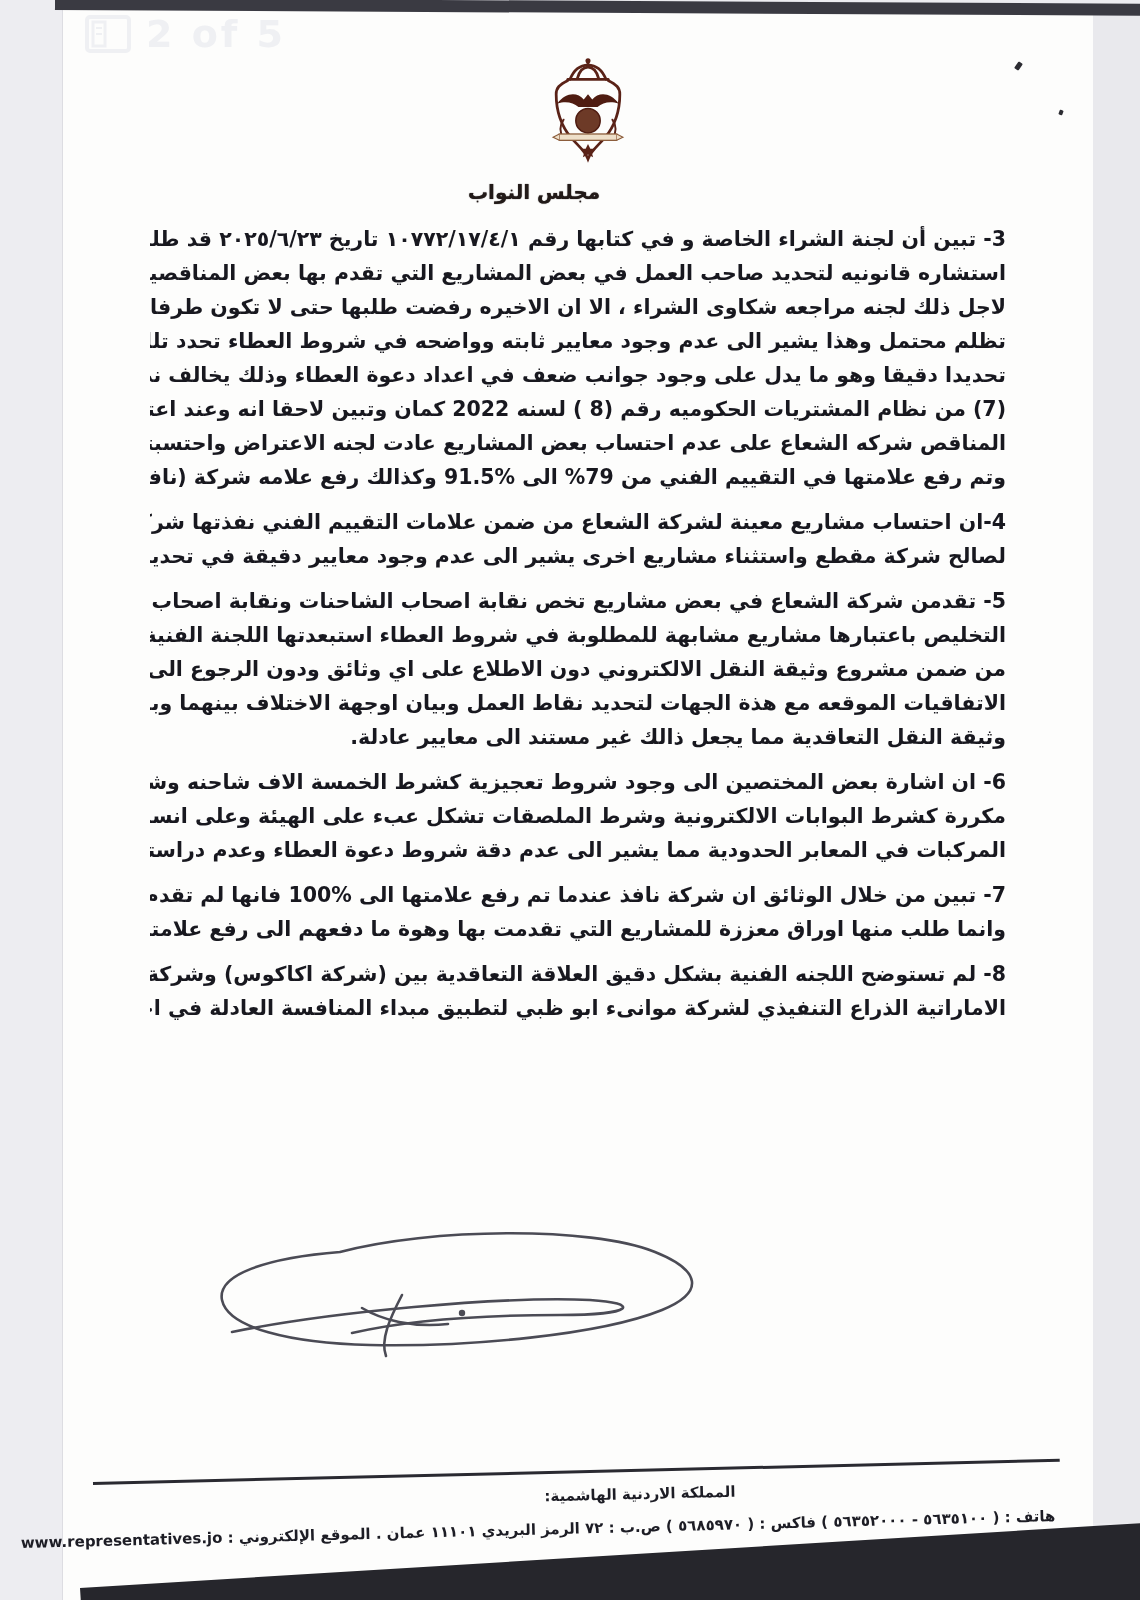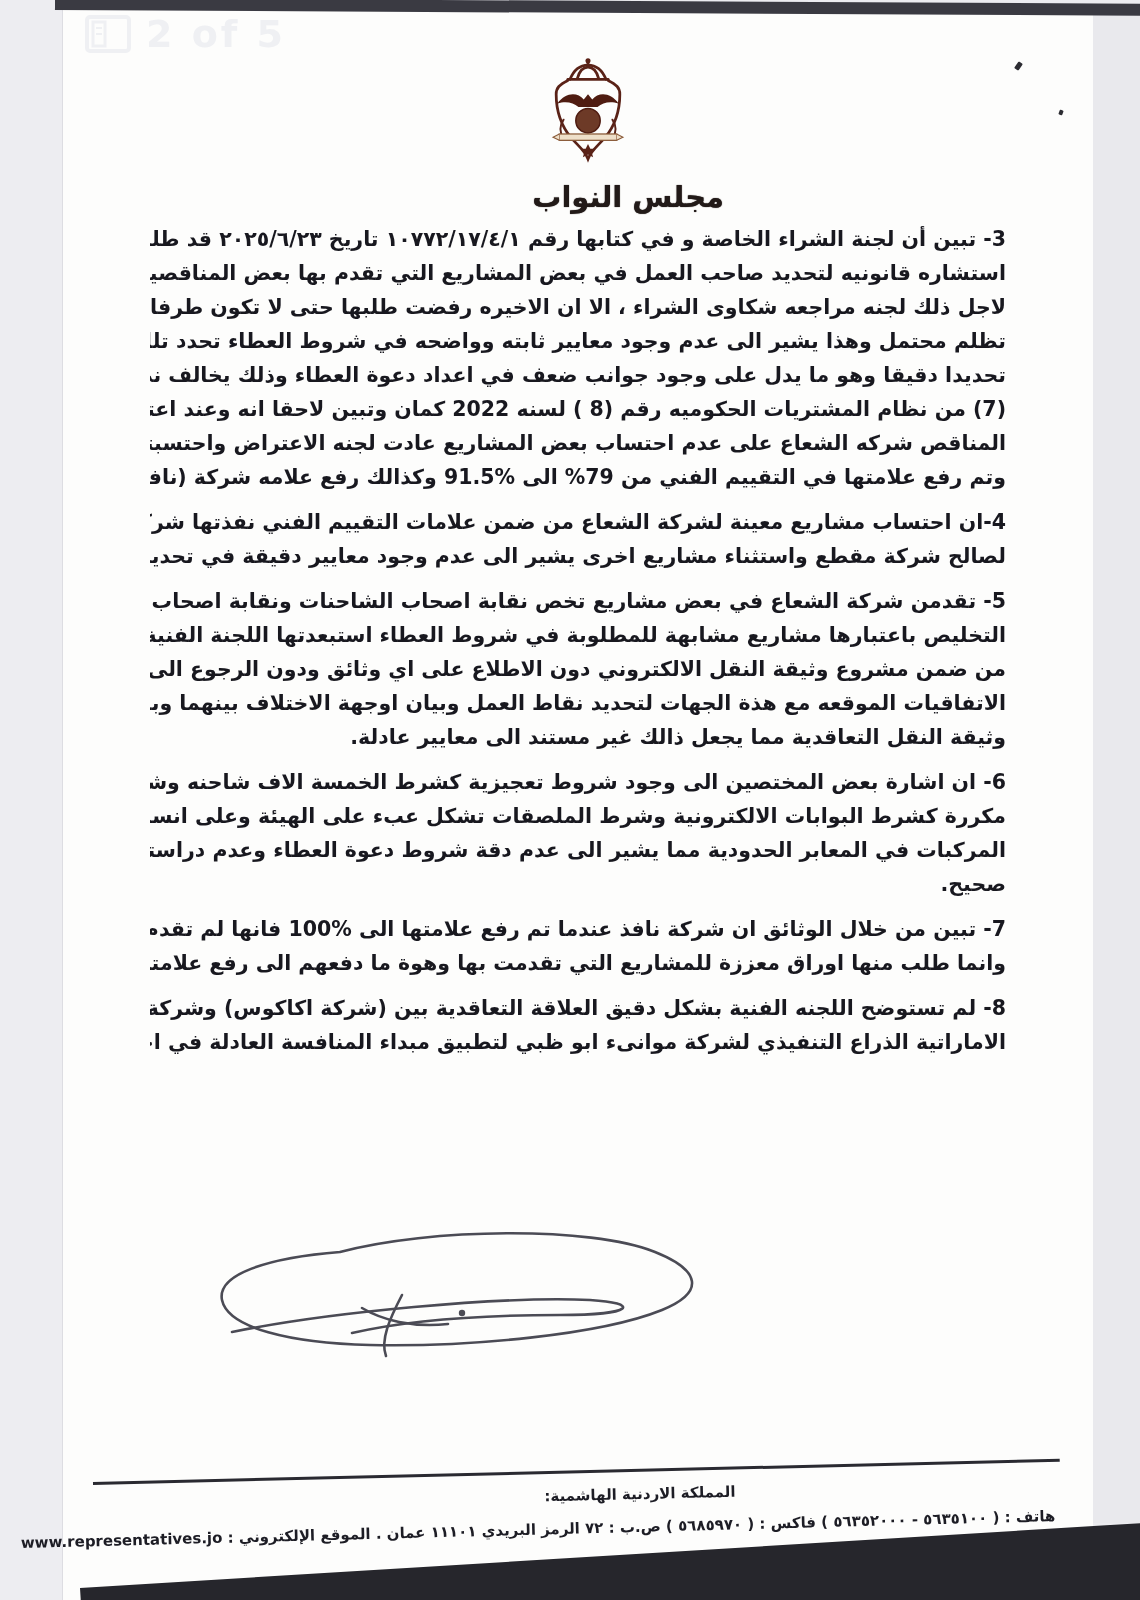--- a/index.html
+++ b/index.html
@@ -21,22 +21,22 @@
   .speck.s1{left:1016px;top:62px;width:5px;height:8px;transform:rotate(35deg);}
   .speck.s2{left:1059px;top:110px;width:4px;height:5px;transform:rotate(20deg);}
 
   
   .pager{position:absolute;left:84px;top:12px;display:flex;align-items:center;color:#eff0f3;}
   .pager-label{font-size:38px;font-weight:700;letter-spacing:3px;margin-left:14px;color:#eff0f3;}
 
   
   .crest{position:absolute;left:534px;top:56px;width:108px;height:122px;}
   .masthead{
-    position:absolute;left:484px;top:180px;width:240px;text-align:right;
-    direction:rtl;font-size:29px;font-weight:700;color:#221a18;
+    position:absolute;left:468px;top:180px;width:240px;text-align:left;
+    direction:rtl;font-size:20px;font-weight:700;color:#221a18;
     text-shadow:0 0 1px #221a18;
   }
 
   
   .doc-text{
     position:absolute;left:150px;top:222px;width:856px;
     direction:rtl;color:#18181f;font-weight:700;font-size:20.5px;
   }
   .para + .para{margin-top:11px;}
   .line{
@@ -126,21 +126,20 @@
     <div class="line">5- تقدمن شركة الشعاع في بعض مشاريع تخص نقابة اصحاب الشاحنات ونقابة اصحاب شركات</div>
     <div class="line">التخليص باعتبارها مشاريع مشابهة للمطلوبة في شروط العطاء استبعدتها اللجنة الفنية باعتبارها</div>
     <div class="line">من ضمن مشروع وثيقة النقل الالكتروني دون الاطلاع على اي وثائق ودون الرجوع الى</div>
     <div class="line">الاتفاقيات الموقعه مع هذة الجهات لتحديد نقاط العمل وبيان اوجهة الاختلاف بينهما وبين مشاريع</div>
     <div class="line last">وثيقة النقل التعاقدية مما يجعل ذالك غير مستند الى معايير عادلة.</div>
   </div>
   <div class="para">
     <div class="line">6- ان اشارة بعض المختصين الى وجود شروط تعجيزية كشرط الخمسة الاف شاحنه وشروط</div>
     <div class="line">مكررة كشرط البوابات الالكترونية وشرط الملصقات تشكل عبء على الهيئة وعلى انسيابية حركة</div>
     <div class="line">المركبات في المعابر الحدودية مما يشير الى عدم دقة شروط دعوة العطاء وعدم دراستة فنيا بشكل</div>
-    <div class="line last">صحيح.</div>
   </div>
   <div class="para">
     <div class="line">7- تبين من خلال الوثائق ان شركة نافذ عندما تم رفع علامتها الى %100 فانها لم تقدم اعتراض</div>
     <div class="line">وانما طلب منها اوراق معززة للمشاريع التي تقدمت بها وهوة ما دفعهم الى رفع علامته وهوة</div>
   </div>
   <div class="para">
     <div class="line">8- لم تستوضح اللجنه الفنية بشكل دقيق العلاقة التعاقدية بين (شركة اكاكوس) وشركة مقطع</div>
     <div class="line">الاماراتية الذراع التنفيذي لشركة موانىء ابو ظبي لتطبيق مبداء المنافسة العادلة في احتساب تقييم</div>
   </div>
 </div>

